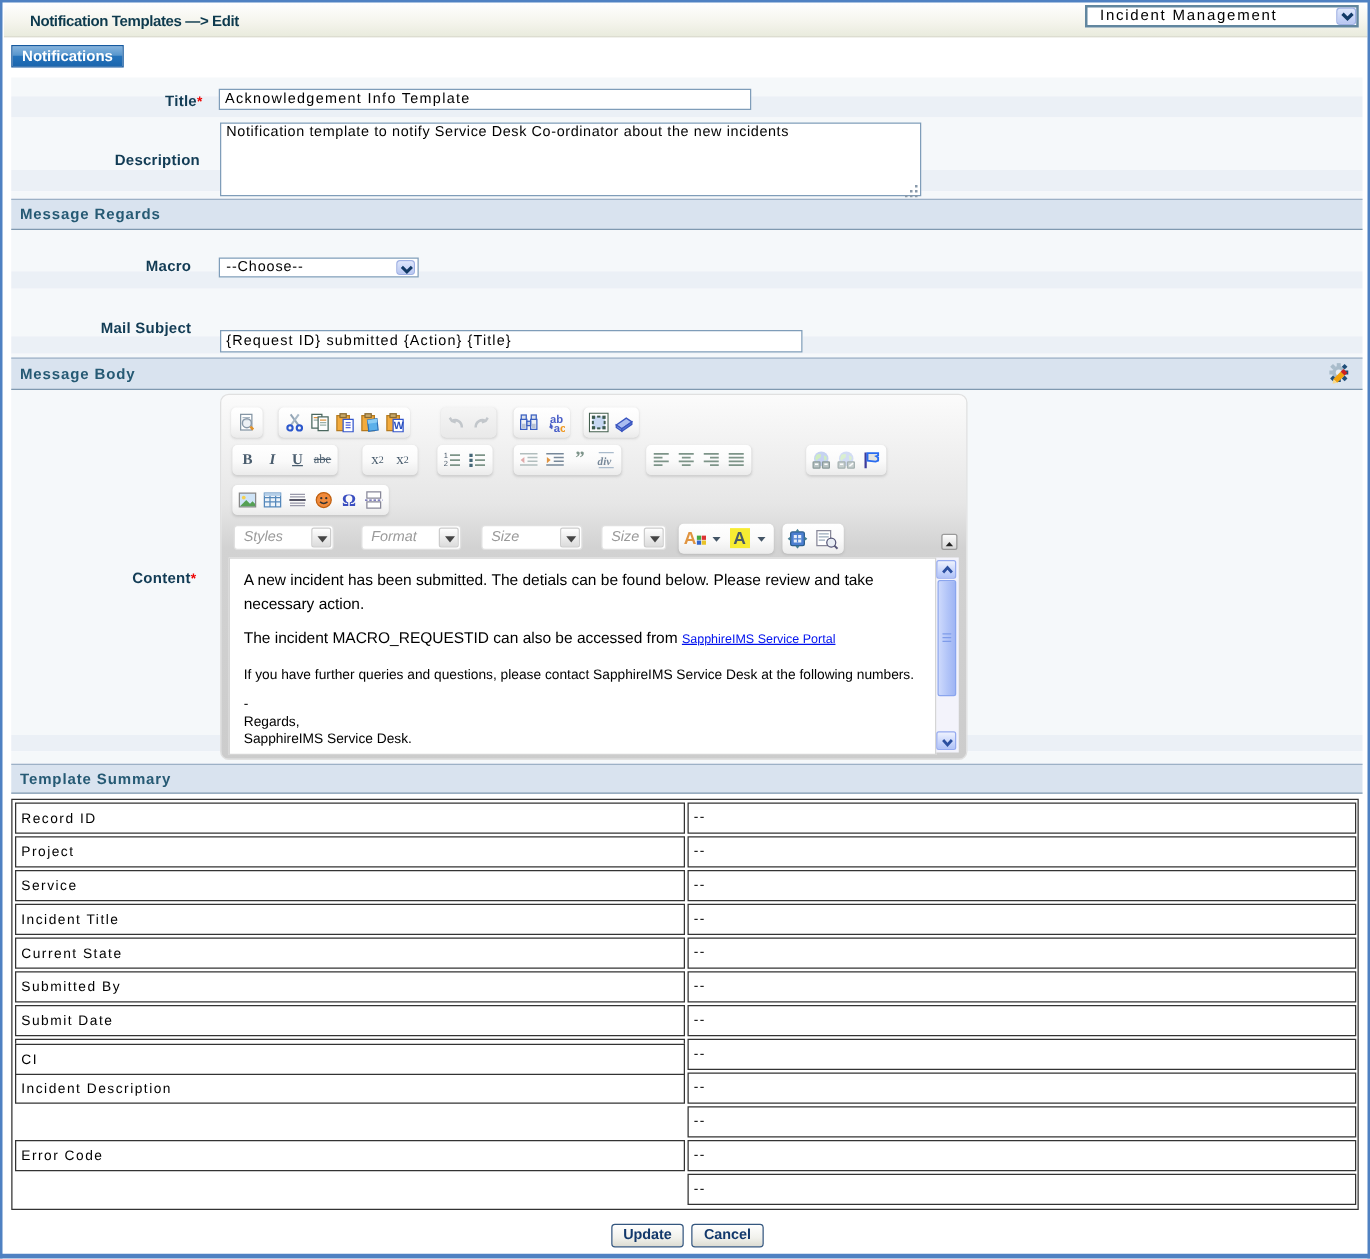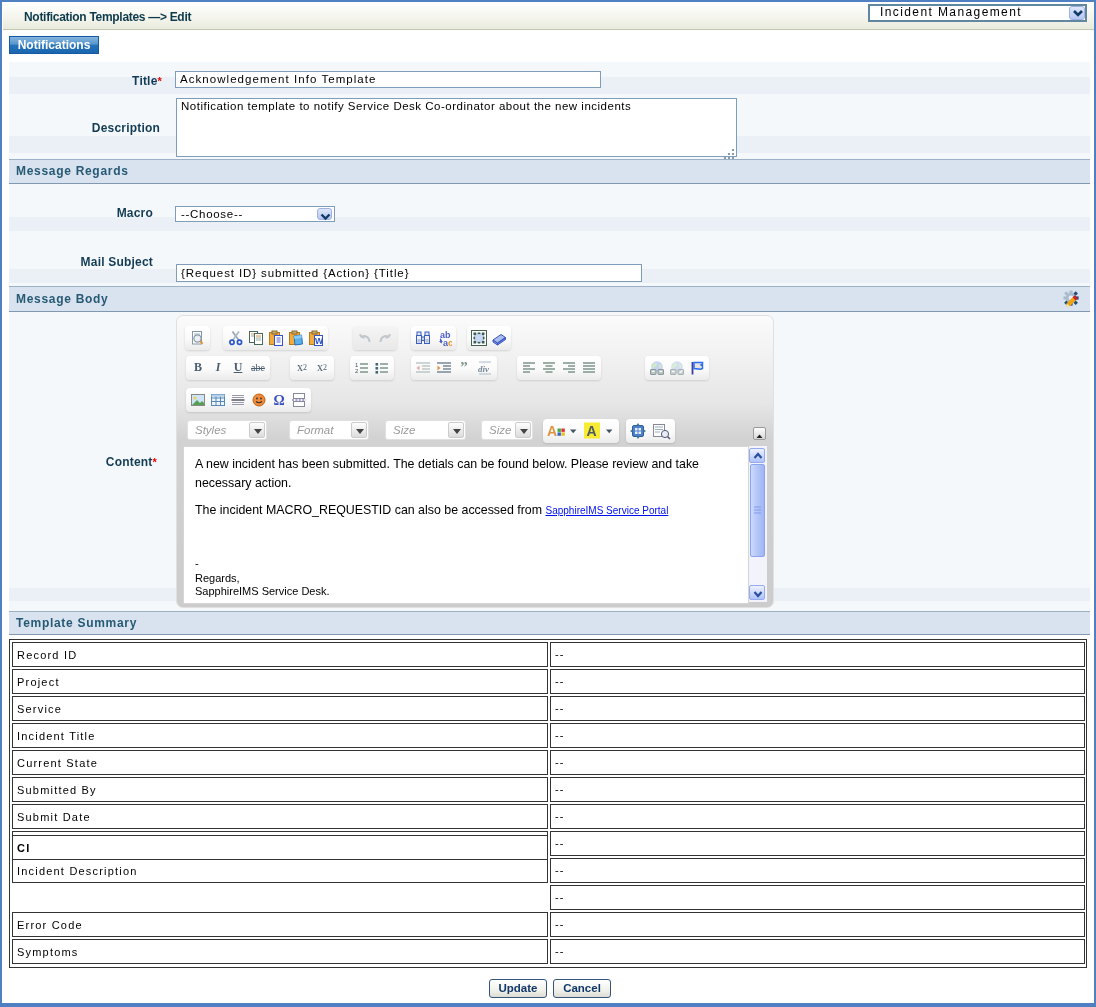--- a/index.html
+++ b/index.html
@@ -463,20 +463,21 @@
         </svg>
       </span>
 
     <span class="abs" style="left:576px;top:111px;width:13px;height:13px;background:linear-gradient(#fdfdfd,#d8d8d8);border:1px solid #9a9a9a;border-radius:2px;"><svg width="11" height="11" viewBox="0 0 11 11">
           <path d="M2.5 7 L5.5 3.5 L8.5 7 Z" fill="#222"></path>
         </svg></span>
 
     <div class="abs" style="left:6px;top:130px;width:566px;height:158px;background:#ffffff;border:1px solid #d5d5d5;overflow:hidden;text-decoration:underline;">
       <div class="abs" style="left:11px;top:8px;white-space:nowrap;font-size:12.4px;color:#000;line-height:18.5px;">A new incident has been submitted. The detials can be found below. Please review and take<br>necessary action.</div>
       <div class="abs" style="left:11px;top:56px;white-space:nowrap;font-size:12.4px;color:#000;">The incident MACRO_REQUESTID can also be accessed from <span style="color:#0011ee;text-decoration:underline;font-size:10px;">SapphireIMS Service Portal</span></div>
+      <div class="abs" style="left:11px;top:87px;white-space:nowrap;font-size:11px;color:#000;">If you have further queries and questions, please contact SapphireIMS Service Desk at the following numbers.</div>
       <div class="abs" style="left:11px;top:110px;font-size:11px;color:#000;">-</div>
       <div class="abs" style="left:11px;top:125px;font-size:11px;color:#000;">Regards,</div>
       <div class="abs" style="left:11px;top:138px;font-size:11px;color:#000;">SapphireIMS Service Desk.</div>
     </div>
 
     <div class="abs" style="left:572px;top:130px;width:18px;height:156px;background:#f3f3fb;">
       <div class="abs sbtn" style="left:0;top:2px;"><svg width="16" height="15" viewBox="0 0 16 15">
             <path d="M4.5 9 L8 5 L11.5 9" stroke="#2b4fa0" stroke-width="2.2" fill="none"></path>
           </svg></div>
       <div class="abs" style="left:1px;top:18px;width:15px;height:93px;background:linear-gradient(90deg,#cdd9fc,#b4c6f8 50%,#9fb5f4);border:1px solid #8aa5ee;border-radius:2px;">
@@ -506,25 +507,24 @@
   <div class="abs trow" style="top:750px;">Current State</div>
     <div class="abs tval" style="top:750px;">--</div>
   <div class="abs trow" style="top:777px;">Submitted By</div>
     <div class="abs tval" style="top:777px;">--</div>
   <div class="abs trow" style="top:804px;">Submit Date</div>
     <div class="abs tval" style="top:804px;">--</div>
   <div class="abs trow" style="top:831px;">Submit Time</div>
     <div class="abs tval" style="top:831px;">--</div>
   <div class="abs trow" style="top:858px;">Incident Description</div>
     <div class="abs tval" style="top:858px;">--</div>
-  <div class="abs trow" style="top:835px;font-weight:bold;">CI</div>
+  <div class="abs trow" style="top:835px;">CI</div>
     <div class="abs tval" style="top:885px;">--</div>
   <div class="abs trow" style="top:912px;">Error Code</div>
     <div class="abs tval" style="top:912px;">--</div>
-  <div class="abs trow" style="top:939px;">Symptoms</div>
     <div class="abs tval" style="top:939px;">--</div>
 
   <div class="abs btn" style="left:489px;top:979px;width:58px;">Update</div>
   <div class="abs btn" style="left:553px;top:979px;width:58px;">Cancel</div>
 
   <div class="abs" id="bTop"></div>
     <div class="abs" id="bLeft"></div>
   <div class="abs" id="bRight"></div>
     <div class="abs" id="bBottom"></div>
 </div>

